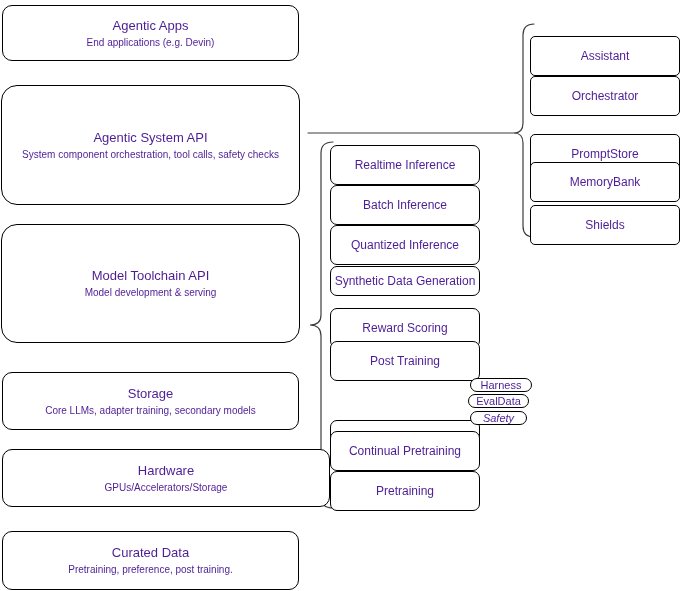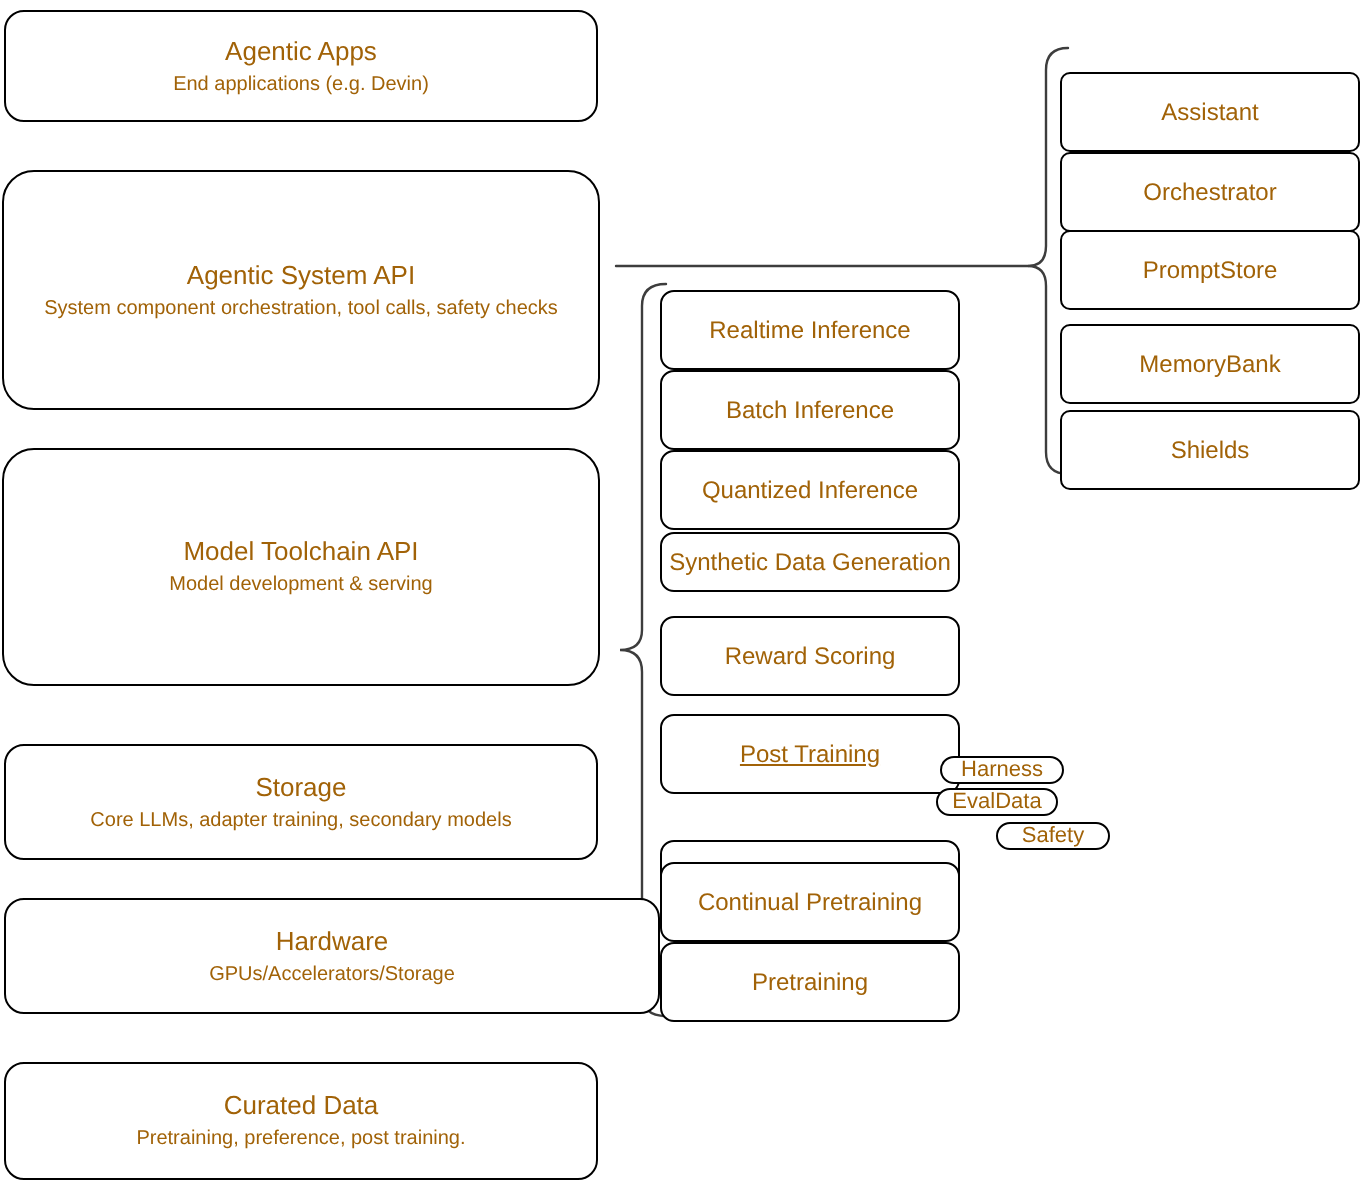--- a/index.html
+++ b/index.html
@@ -6,21 +6,21 @@
     margin: 0;
     padding: 0;
     background: #ffffff;
   }
   #stage {
     position: relative;
     width: 682px;
     height: 591px;
     background: #ffffff;
     font-family: "Liberation Sans", sans-serif;
-    color: #a16207;
+    color: #4c1d95;
     overflow: hidden;
   }
   .node {
     position: absolute;
     box-sizing: border-box;
     background: #ffffff;
     border: 1px solid #000000;
     display: flex;
     flex-direction: column;
     align-items: center;
@@ -108,28 +108,28 @@
   <div class="node small-node" style="left:2px; top:531px; width:297px; height:59px;">
     <div class="node-title">Curated Data</div>
     <div class="node-sub">Pretraining, preference, post training.</div>
   </div>
 
   <div class="chip" style="left:330px; top:145px;">Realtime Inference</div>
   <div class="chip" style="left:330px; top:185px;">Batch Inference</div>
   <div class="chip" style="left:330px; top:225px;">Quantized Inference</div>
   <div class="chip" style="left:330px; top:266px; height:30px;">Synthetic Data Generation</div>
   <div class="chip" style="left:330px; top:308px;">Reward Scoring</div>
-  <div class="chip" style="left:330px; top:357px;text-decoration:underline;">Post Training</div>
+  <div class="chip" style="left:330px; top:341px;">Post Training</div>
   <div class="chip" style="left:330px; top:389px;margin-top:31px;">Evals</div>
   <div class="chip" style="left:330px; top:431px;">Continual Pretraining</div>
   <div class="chip" style="left:330px; top:471px;">Pretraining</div>
 
   <div class="pill" style="left:470px; top:378px; width:62px;">Harness</div>
   <div class="pill" style="left:468px; top:394px; width:61px;">EvalData</div>
-  <div class="pill" style="left:498px; top:411px; width:57px;">Safety</div>
+  <div class="pill" style="left:470px; top:411px; width:57px;font-style:italic;">Safety</div>
 
   <div class="chip rchip" style="left:530px; top:36px;">Assistant</div>
   <div class="chip rchip" style="left:530px; top:76px;">Orchestrator</div>
-  <div class="chip rchip" style="left:530px; top:115px;">PromptStore</div>
+  <div class="chip rchip" style="left:530px; top:134px;">PromptStore</div>
   <div class="chip rchip" style="left:530px; top:162px;text-align:right;">MemoryBank</div>
   <div class="chip rchip" style="left:530px; top:205px;">Shields</div>
 
 </div>
 
 </body></html>

